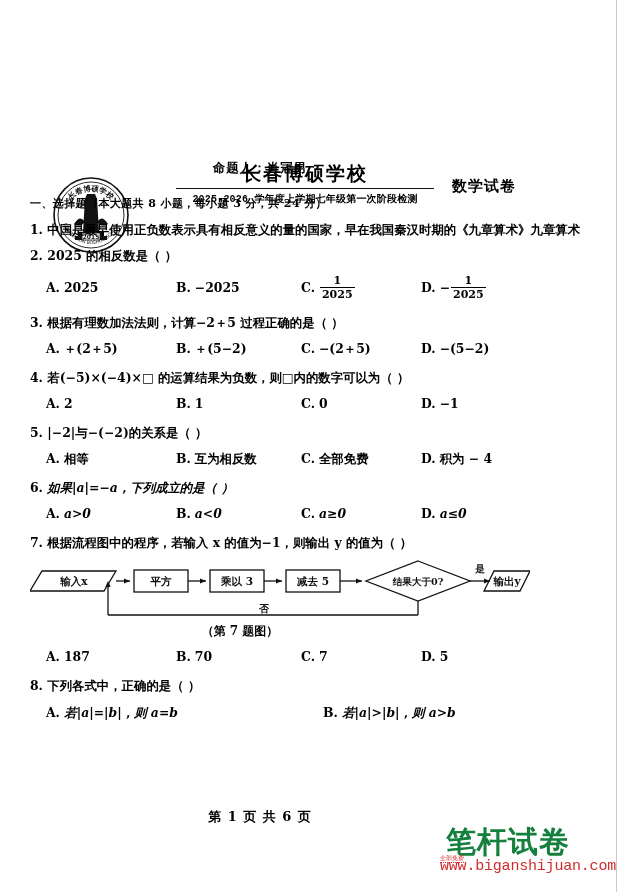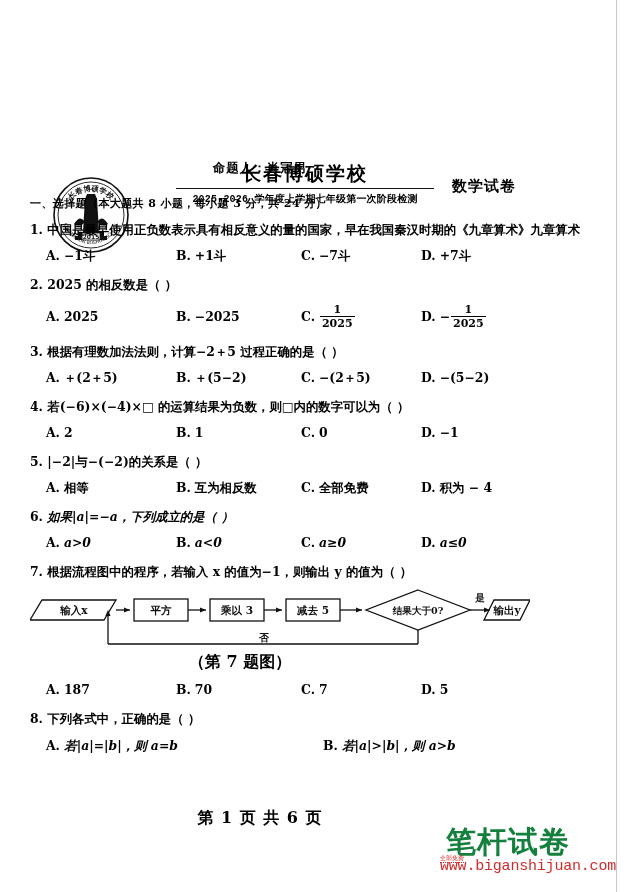--- a/index.html
+++ b/index.html
@@ -167,34 +167,34 @@
   .ital { font-style: italic; }
 
   
   .flow-wrap {
     position: relative;
     height: 62px;
     margin-top: 4px;
   }
   .flow-caption {
     text-align: center;
-    font-size: 16px;
+    font-size: 12px;
     font-weight: bold;
     width: 420px;
     margin-top: 2px;
     margin-left: 0;
   }
 
   
   .footer {
     position: absolute;
     left: 0; top: 808px;
     width: 520px;
     text-align: center;
-    font-size: 16px;
+    font-size: 13px;
     font-weight: bold;
     letter-spacing: 1px;
   }
 
   .watermark {
     position: absolute;
     left: 440px; top: 826px;
     width: 180px;
     height: 62px;
   }
@@ -277,34 +277,20 @@
 
   <div class="content">
 
     <div class="section-head">一、选择题（本大题共 8 小题，每小题 3 分，共 24 分）</div>
 
     <div class="q">
       <div class="q-stem">
         <span>1.</span>
         <span>中国是最早使用正负数表示具有相反意义的量的国家，早在我国秦汉时期的《九章算术》九章算术</span>
       </div>
-      <div class="opts">
-        <div class="opt c1">
-          <span class="lbl">A.</span><span>−1斗</span>
-        </div>
-        <div class="opt c2">
-          <span class="lbl">B.</span><span>+1斗</span>
-        </div>
-        <div class="opt c3">
-          <span class="lbl">C.</span><span>−7斗</span>
-        </div>
-        <div class="opt c4">
-          <span class="lbl">D.</span><span>+7斗</span>
-        </div>
-      </div>
     </div>
 
     <div class="q">
       <div class="q-stem">
         <span>2.</span>
         <span>2025 的相反数是（      ）</span>
       </div>
       <div class="opts tall">
         <div class="opt c1">
           <span class="lbl">A.</span><span>2025</span>
@@ -344,21 +330,21 @@
         </div>
         <div class="opt c4">
           <span class="lbl">D.</span><span>−(5−2)</span>
         </div>
       </div>
     </div>
 
     <div class="q">
       <div class="q-stem">
         <span>4.</span>
-        <span>若(−6)×(−4)×□ 的运算结果为负数，则□内的数字可以为（      ）</span>
+        <span>若(−5)×(−4)×□ 的运算结果为负数，则□内的数字可以为（      ）</span>
       </div>
       <div class="opts">
         <div class="opt c1">
           <span class="lbl">A.</span><span>2</span>
         </div>
         <div class="opt c2">
           <span class="lbl">B.</span><span>1</span>
         </div>
         <div class="opt c3">
           <span class="lbl">C.</span><span>0</span>

